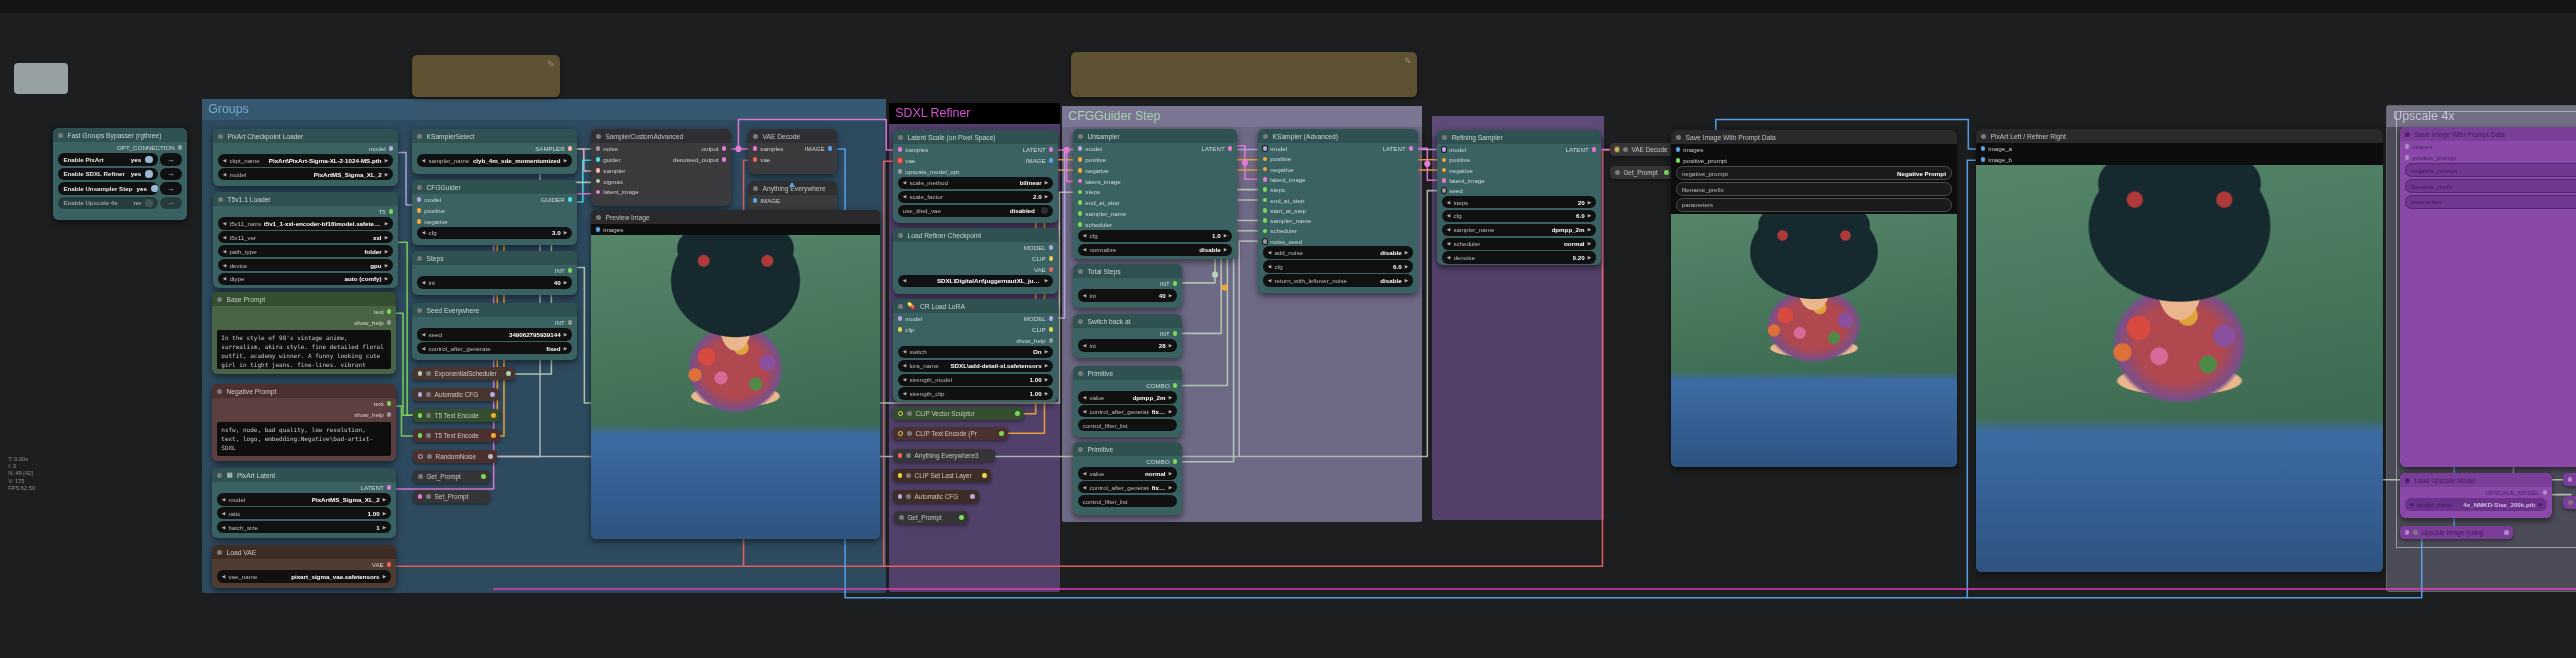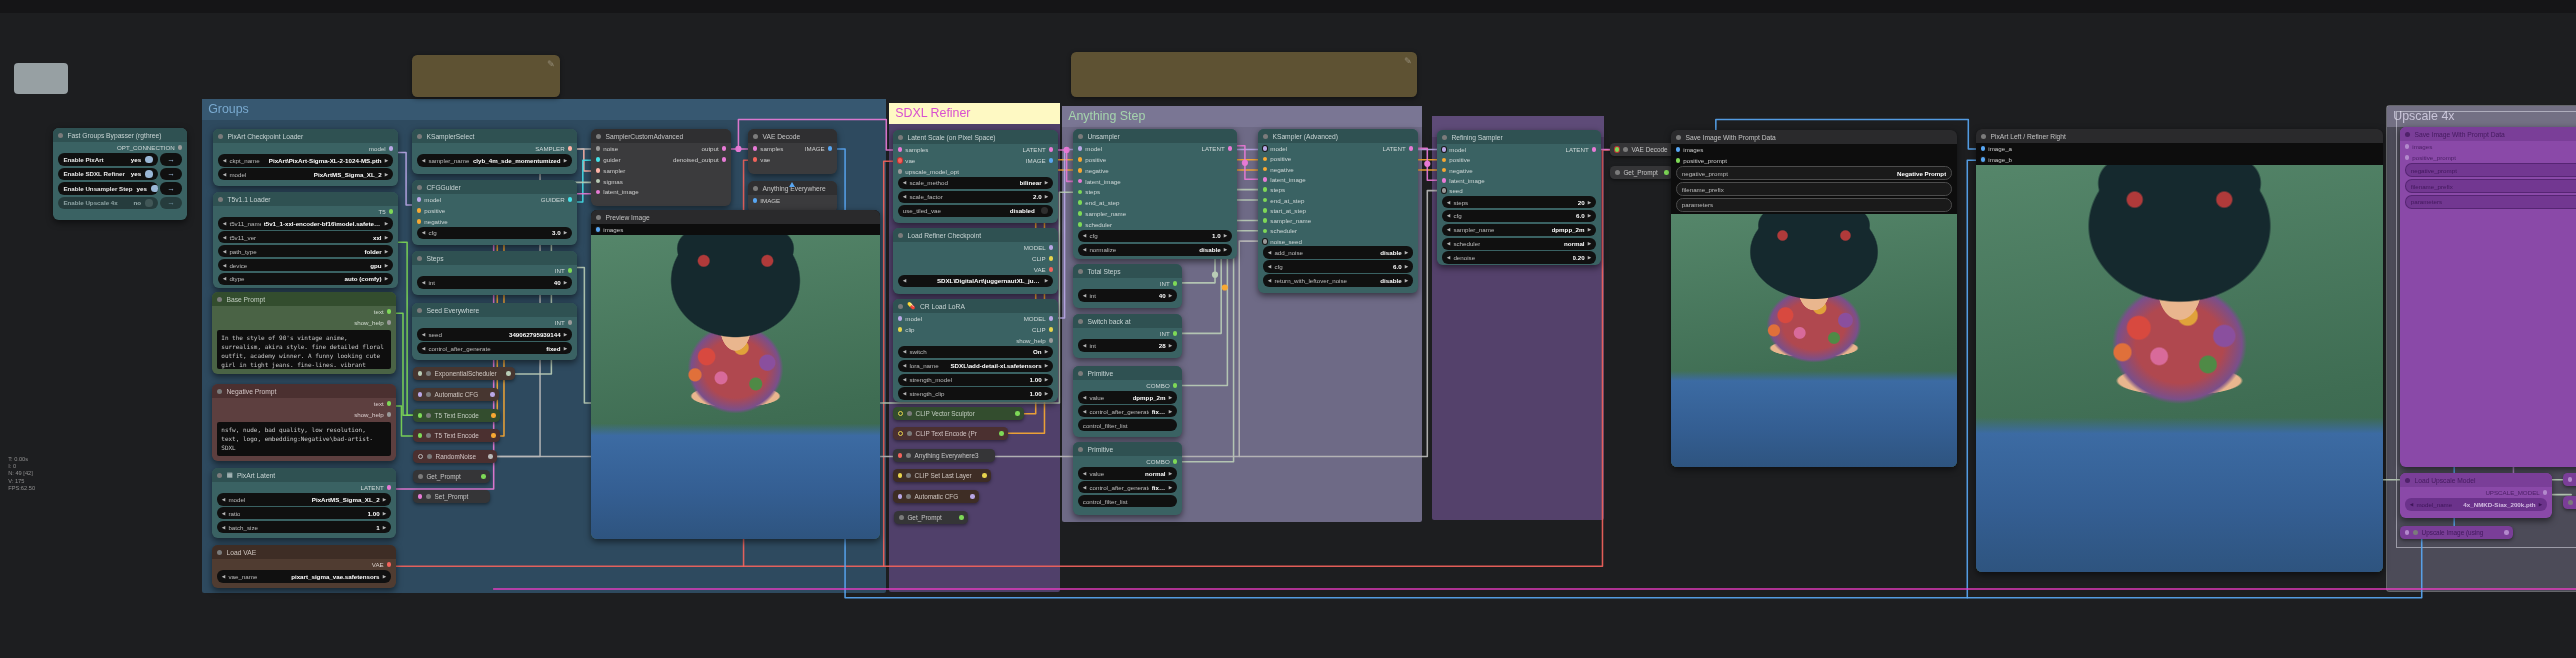--- a/index.html
+++ b/index.html
@@ -85,24 +85,24 @@
 </head>
 <body>
 
 <div id="canvas">
   <div id="topstrip"></div>
   <div id="groups-layer">
       <div class="group" style="left: 202px; top: 99px; width: 684px; height: 494px; background: rgb(46, 74, 95);">
         <div class="g-title" style="background: rgb(55, 88, 113); color: rgb(121, 169, 207);">Groups</div>
       </div>
       <div class="group" style="left: 889px; top: 103px; width: 171px; height: 489px; background: rgb(80, 64, 106);">
-        <div class="g-title" style="background: #fef9c3; color: rgb(216, 79, 208);">SDXL Refiner</div>
+        <div class="g-title" style="background: #000000; color: rgb(216, 79, 208);">SDXL Refiner</div>
       </div>
       <div class="group" style="left: 1062px; top: 106px; width: 360px; height: 416px; background: rgb(110, 106, 134);">
-        <div class="g-title" style="background: rgb(122, 118, 148); color: rgb(165, 212, 173);">Anything Step</div>
+        <div class="g-title" style="background: rgb(122, 118, 148); color: rgb(165, 212, 173);">CFGGuider Step</div>
       </div>
       <div class="group" style="left: 1432px; top: 116px; width: 172px; height: 404px; background: rgb(84, 65, 107);">
         <div class="g-title" style="background: rgb(94, 75, 120); color: rgb(84, 65, 107);"></div>
       </div>
       <div class="group" style="left: 2387px; top: 106px; width: 276px; height: 485px; background: rgba(168, 163, 195, 0.34); outline: rgba(240, 240, 250, 0.35) solid 0.8px;">
         <div class="g-title" style="background: rgba(178, 173, 205, 0.38); color: rgb(201, 197, 217);">Upscale 4x</div>
       </div>
       <div class="decor-rect" style="left: 2396px; top: 111px; width: 263px; height: 435px; border: 0.8px solid rgba(235, 235, 245, 0.5);"></div>
       <div class="smallbox" style="left: 14px; top: 63px; width: 54px; height: 31px; background: rgb(151, 160, 163);"></div>
     </div>

